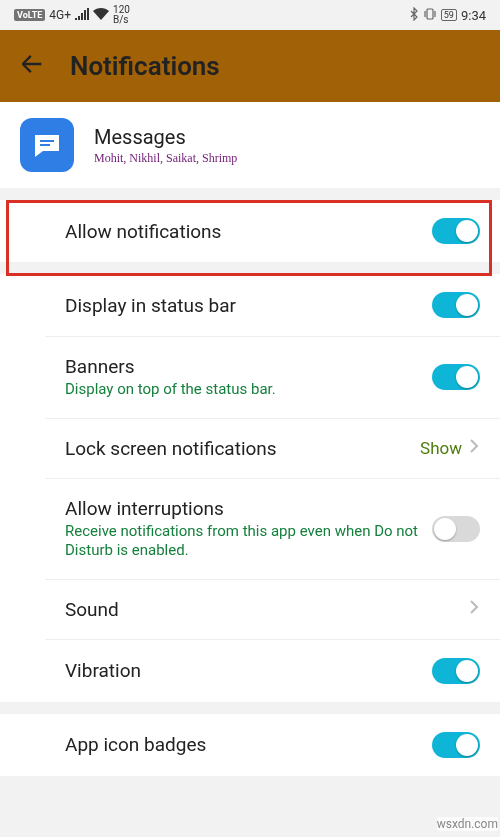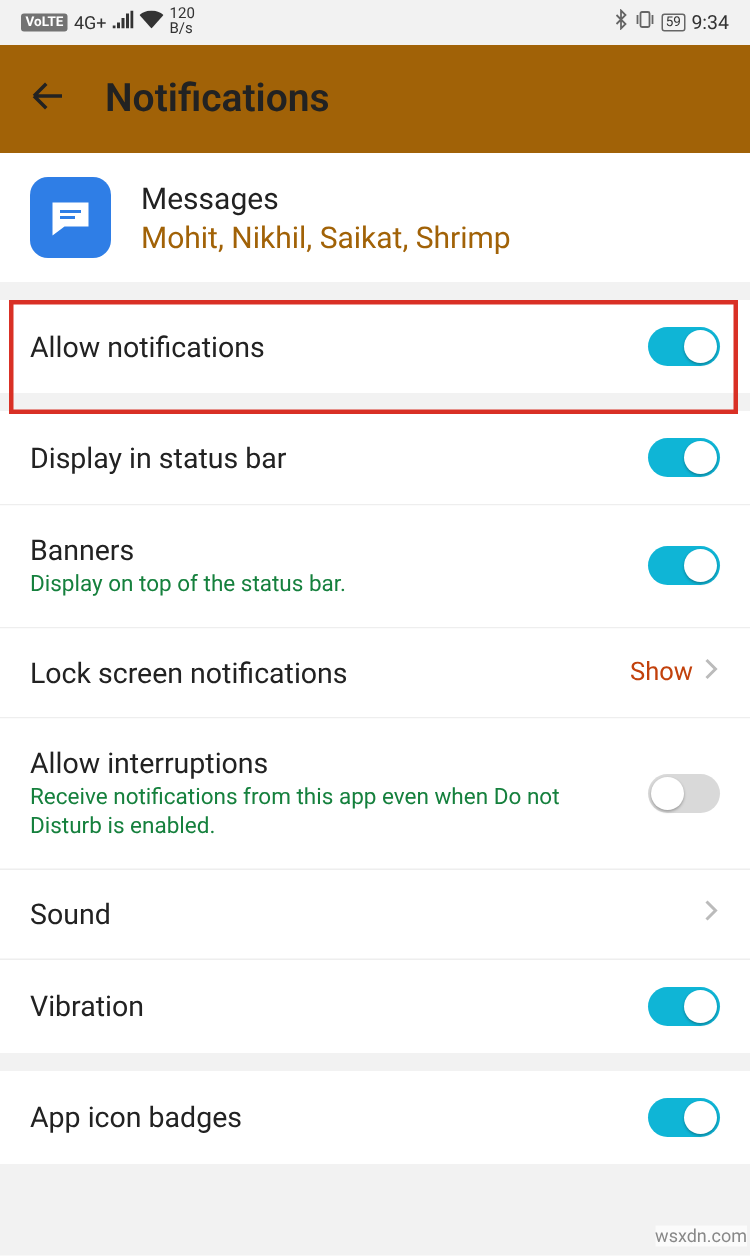--- a/index.html
+++ b/index.html
@@ -43,36 +43,36 @@
       padding: 16px 20px;
       gap: 20px;
     }
     .app-icon {
       width: 54px; height: 54px;
       background: #2f7ee6;
       border-radius: 12px;
       display: flex; align-items: center; justify-content: center;
     }
     .app-info .app-name { font-size: 20px; color: #222; }
-    .app-info .app-sub { font-size: 20px; color: #a16207; margin-top: 2px; }
-    .section { background: #fff; }
+    .app-info .app-sub { font-size: 12px; color: #701a75; margin-top: 2px; font-family: Liberation Serif, serif; }
+    .section { background: #fff; padding-left: 45px; }
     .gap { height: 12px; background: #f2f2f2; }
     .row {
       display: flex;
       align-items: center;
       justify-content: space-between;
       padding: 18px 20px;
       border-bottom: 1px solid #eee;
       background: #fff;
     }
     .row:last-child { border-bottom: none; }
     .row-text { flex: 1; padding-right: 12px; }
     .row-title { font-size: 19px; color: #222; }
     .row-sub { font-size: 15px; color: #15803d; margin-top: 2px; line-height: 1.3; }
-    .row-value { font-size: 17px; color: #c2410c; margin-right: 6px; }
+    .row-value { font-size: 17px; color: #4d7c0f; margin-right: 6px; }
     .toggle {
       width: 48px; height: 26px; border-radius: 13px;
       position: relative; flex-shrink: 0;
     }
     .toggle .knob {
       width: 22px; height: 22px; border-radius: 50%;
       background: #fff; position: absolute; top: 2px;
       box-shadow: 0 1px 2px rgba(0,0,0,0.3);
     }
     .toggle.on { background: #0fb5d6; }

